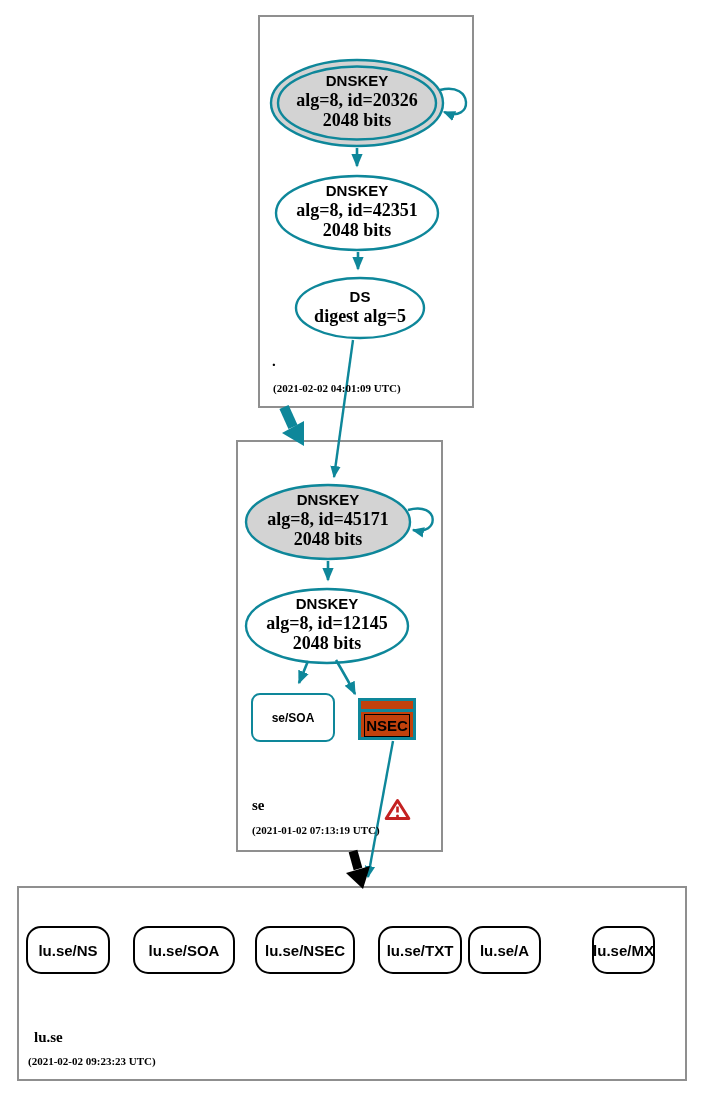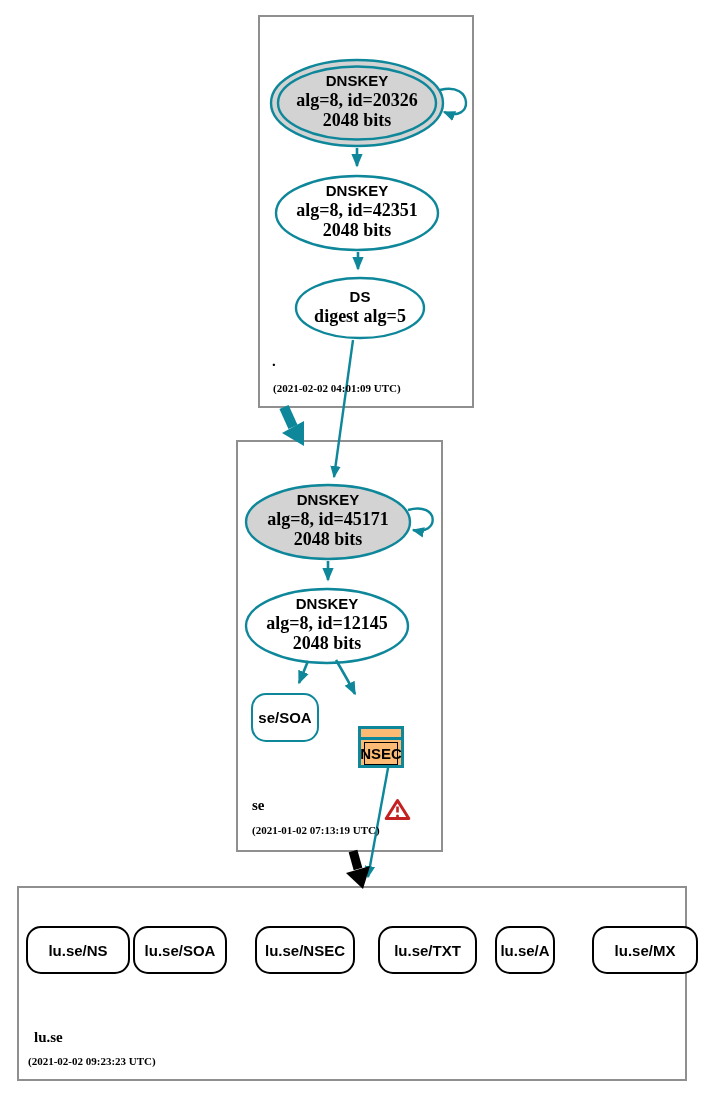--- a/index.html
+++ b/index.html
@@ -6,25 +6,25 @@
   #canvas{position:relative;width:704px;height:1098px;background:#fff;overflow:hidden;
           font-family:"Liberation Serif",serif;color:#000;font-weight:bold;}
   .zone-box{position:absolute;border:2px solid #8f8f8f;box-sizing:border-box;background:transparent;}
   #edges{position:absolute;left:0;top:0;pointer-events:none;}
   .node-label{position:absolute;transform:translate(-50%,-50%);text-align:center;line-height:1.12;white-space:nowrap;}
   .node-title{font-family:"Liberation Sans",sans-serif;font-size:15px;}
   .node-sub{font-family:"Liberation Serif",serif;font-size:18px;}
   .rr-node{position:absolute;top:926px;height:48px;box-sizing:border-box;border:2.4px solid #000;
            border-radius:15px;background:#fff;display:flex;align-items:center;justify-content:center;
            font-family:"Liberation Sans",sans-serif;font-size:15px;}
-  .soa-node{position:absolute;left:251px;top:693px;width:68px;height:49px;box-sizing:border-box;
-            border:2.6px solid #0e879a;border-radius:15px;background:#fff;display:flex;align-items:center;
-            justify-content:center;font-family:"Liberation Sans",sans-serif;font-size:15px;}
-  .nsec-node{position:absolute;left:358px;top:726px;width:46px;height:42px;box-sizing:border-box;
-             border:3px solid #0e879a;background:#fdba74;}
+  .soa-node{position:absolute;left:251px;top:693px;width:84px;height:49px;box-sizing:border-box;
+            border:2.6px solid #0e879a;border-radius:9px;background:#fff;display:flex;align-items:center;
+            justify-content:center;font-family:"Liberation Sans",sans-serif;font-size:12px;}
+  .nsec-node{position:absolute;left:358px;top:698px;width:58px;height:42px;box-sizing:border-box;
+             border:3px solid #0e879a;background:#c2410c;}
   .nsec-strip{height:8px;border-bottom:3px solid #0e879a;}
   .nsec-label-box{margin:2px 3px 0 3px;border:1.2px solid #000;height:21px;display:flex;align-items:center;
                   justify-content:center;font-family:"Liberation Sans",sans-serif;font-size:15px;}
   .zone-name{position:absolute;font-family:"Liberation Serif",serif;font-size:15px;}
   .zone-ts{position:absolute;font-family:"Liberation Serif",serif;font-size:11px;}
 </style>
 </head>
 <body>
 
 <div id="canvas">
@@ -113,20 +113,20 @@
 
   <div class="zone-name" style="left:272px;top:353px;">.</div>
   <div class="zone-ts" style="left:273px;top:382px;">(2021-02-02 04:01:09 UTC)</div>
 
   <div class="zone-name" style="left:252px;top:797px;text-align:right;">se</div>
   <div class="zone-ts" style="left:252px;top:824px;">(2021-01-02 07:13:19 UTC)</div>
 
   <div class="zone-name" style="left:34px;top:1029px;">lu.se</div>
   <div class="zone-ts" style="left:28px;top:1055px;">(2021-02-02 09:23:23 UTC)</div>
 
-  <div class="rr-node" style="left:26px;width:104px;">lu.se/NS</div>
-  <div class="rr-node" style="left:133px;width:94px;">lu.se/SOA</div>
+  <div class="rr-node" style="left:26px;width:84px;">lu.se/NS</div>
+  <div class="rr-node" style="left:133px;width:102px;">lu.se/SOA</div>
   <div class="rr-node" style="left:255px;width:100px;">lu.se/NSEC</div>
-  <div class="rr-node" style="left:378px;width:99px;">lu.se/TXT</div>
-  <div class="rr-node" style="left:495px;width:60px;">lu.se/A</div>
-  <div class="rr-node" style="left:592px;width:106px;">lu.se/MX</div>
+  <div class="rr-node" style="left:378px;width:84px;">lu.se/TXT</div>
+  <div class="rr-node" style="left:468px;width:73px;">lu.se/A</div>
+  <div class="rr-node" style="left:592px;width:63px;">lu.se/MX</div>
 
 </div>
 
 </body></html>

